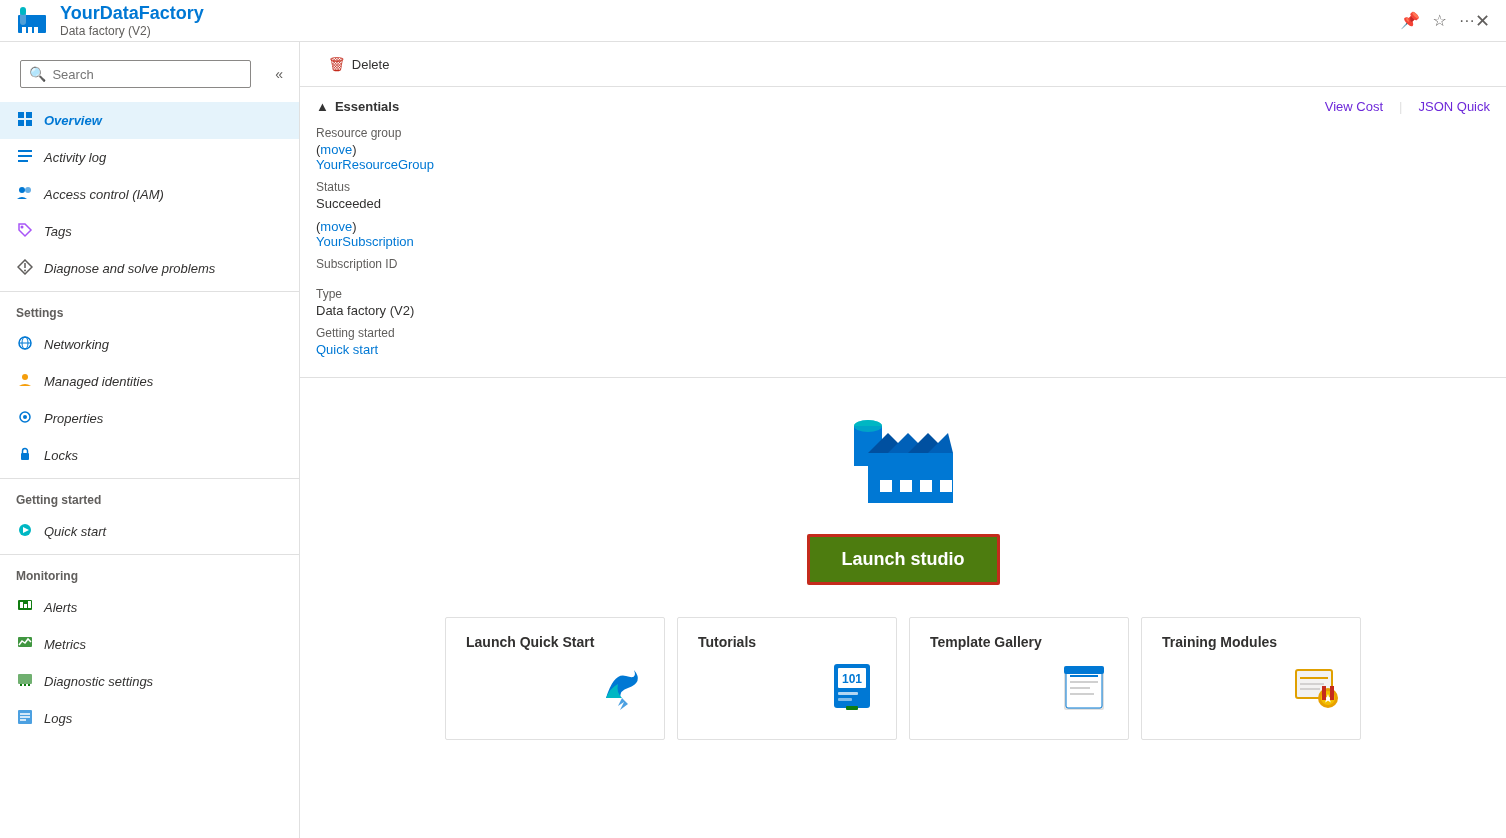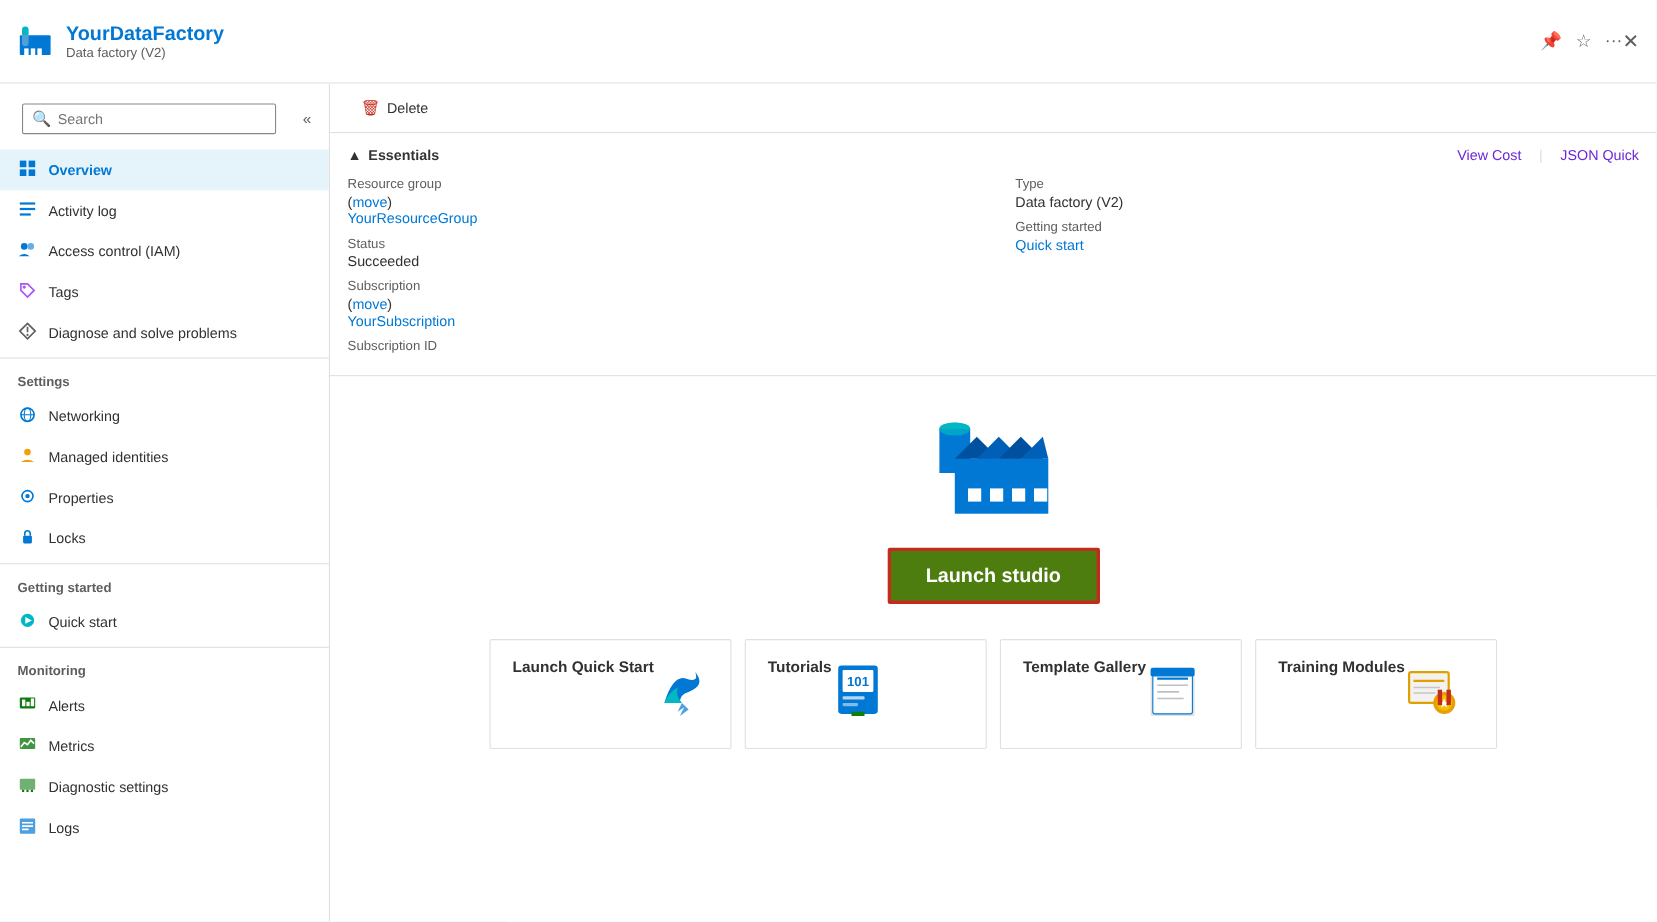--- a/index.html
+++ b/index.html
@@ -1,20 +1,20 @@
 <!DOCTYPE html>
 <html><head>
   <meta charset="utf-8">
   <style>
     * { box-sizing: border-box; margin: 0; padding: 0; }
     body { font-family: 'Segoe UI', sans-serif; font-size: 13px; color: #333; background: #f3f2f1; display: flex; flex-direction: column; height: 838px; overflow: hidden; }
 
     
     .top-bar {
-      display: flex; align-items: center; padding: 0 16px; height: 76px;
+      display: flex; align-items: center; padding: 0 16px; height: 42px;
       background: #fff; border-bottom: 1px solid #e0e0e0; flex-shrink: 0;
     }
     .app-icon {
       width: 32px; height: 32px; margin-right: 12px; flex-shrink: 0;
     }
     .app-title-group { flex: 1; }
     .app-title { font-size: 18px; font-weight: 600; color: #0078d4; }
     .app-subtitle { font-size: 12px; color: #605e5c; }
     .top-actions { display: flex; align-items: center; gap: 12px; margin-left: 16px; }
     .top-actions span { font-size: 16px; cursor: pointer; color: #605e5c; }
@@ -34,21 +34,21 @@
     }
     .search-bar input {
       border: none; outline: none; font-size: 13px; width: 100%; color: #323130;
     }
     .search-icon { color: #605e5c; margin-right: 6px; font-size: 14px; }
     .collapse-btn { font-size: 14px; color: #605e5c; cursor: pointer; margin-left: 4px; padding: 2px 8px; }
 
     .sidebar-nav { flex: 1; }
     .nav-item {
       display: flex; align-items: center; padding: 9px 16px; cursor: pointer;
-      color: #323130; gap: 10px; font-size: 13px;
+      color: #323130; gap: 10px; font-size: 13px; font-style: italic;
     }
     .nav-item.active { background: #e5f3fb; color: #0078d4; font-weight: 600; }
     .nav-item .nav-icon { width: 18px; text-align: center; flex-shrink: 0; }
     .nav-section-label {
       font-size: 12px; font-weight: 600; color: #605e5c;
       padding: 14px 16px 6px 16px; border-top: 1px solid #e0e0e0; margin-top: 4px;
     }
 
     
     .sidebar::-webkit-scrollbar { width: 6px; }
@@ -74,21 +74,21 @@
       display: flex; justify-content: space-between; align-items: center;
       margin-bottom: 12px;
     }
     .essentials-title {
       font-size: 13px; font-weight: 600; display: flex; align-items: center; gap: 6px;
     }
     .essentials-actions { display: flex; gap: 16px; }
     .essentials-actions a { color: #6d28d9; text-decoration: none; font-size: 13px; }
 
     .essentials-grid {
-      display: grid; grid-template-columns: 1fr 1fr; gap: 8px 40px;
+      display: grid; grid-template-columns: 1fr; gap: 8px 40px;
     }
     .essentials-item { margin-bottom: 8px; }
     .essentials-label { color: #605e5c; font-size: 12px; margin-bottom: 2px; }
     .essentials-value { font-size: 13px; color: #323130; }
     .essentials-value a { color: #0078d4; text-decoration: none; }
 
     
     .main-content {
       display: flex; flex-direction: column; align-items: center;
       padding: 30px 20px 20px;
@@ -107,21 +107,21 @@
     }
 
     
     .cards-row {
       display: flex; gap: 12px; width: 100%; max-width: 1100px;
       justify-content: center;
     }
     .card {
       flex: 1; border: 1px solid #e0e0e0; border-radius: 2px;
       padding: 16px 20px 20px; background: #fff; cursor: pointer; min-height: 100px;
-      display: flex; flex-direction: row; align-items: flex-start;
+      display: flex; flex-direction: column; align-items: flex-start;
       max-width: 220px;
     }
     .card-title { font-size: 14px; font-weight: 600; color: #323130; margin-bottom: 12px; }
     .card-icon { font-size: 36px; align-self: flex-end; margin-top: auto; }
 
     
     .factory-svg { width: 130px; height: 110px; }
   </style>
 </head>
 <body>
@@ -350,21 +350,20 @@
             <div class="essentials-value">
               (<a href="#">move</a>)<br>
               <a href="#">YourResourceGroup</a>
             </div>
           </div>
           <div class="essentials-item">
             <div class="essentials-label">Status</div>
             <div class="essentials-value">Succeeded</div>
           </div>
           <div class="essentials-item">
-            <div class="essentials-label">Subscription</div>
             <div class="essentials-value">
               (<a href="#">move</a>)<br>
               <a href="#">YourSubscription</a>
             </div>
           </div>
           <div class="essentials-item">
             <div class="essentials-label">Subscription ID</div>
           </div>
         </div>
 

